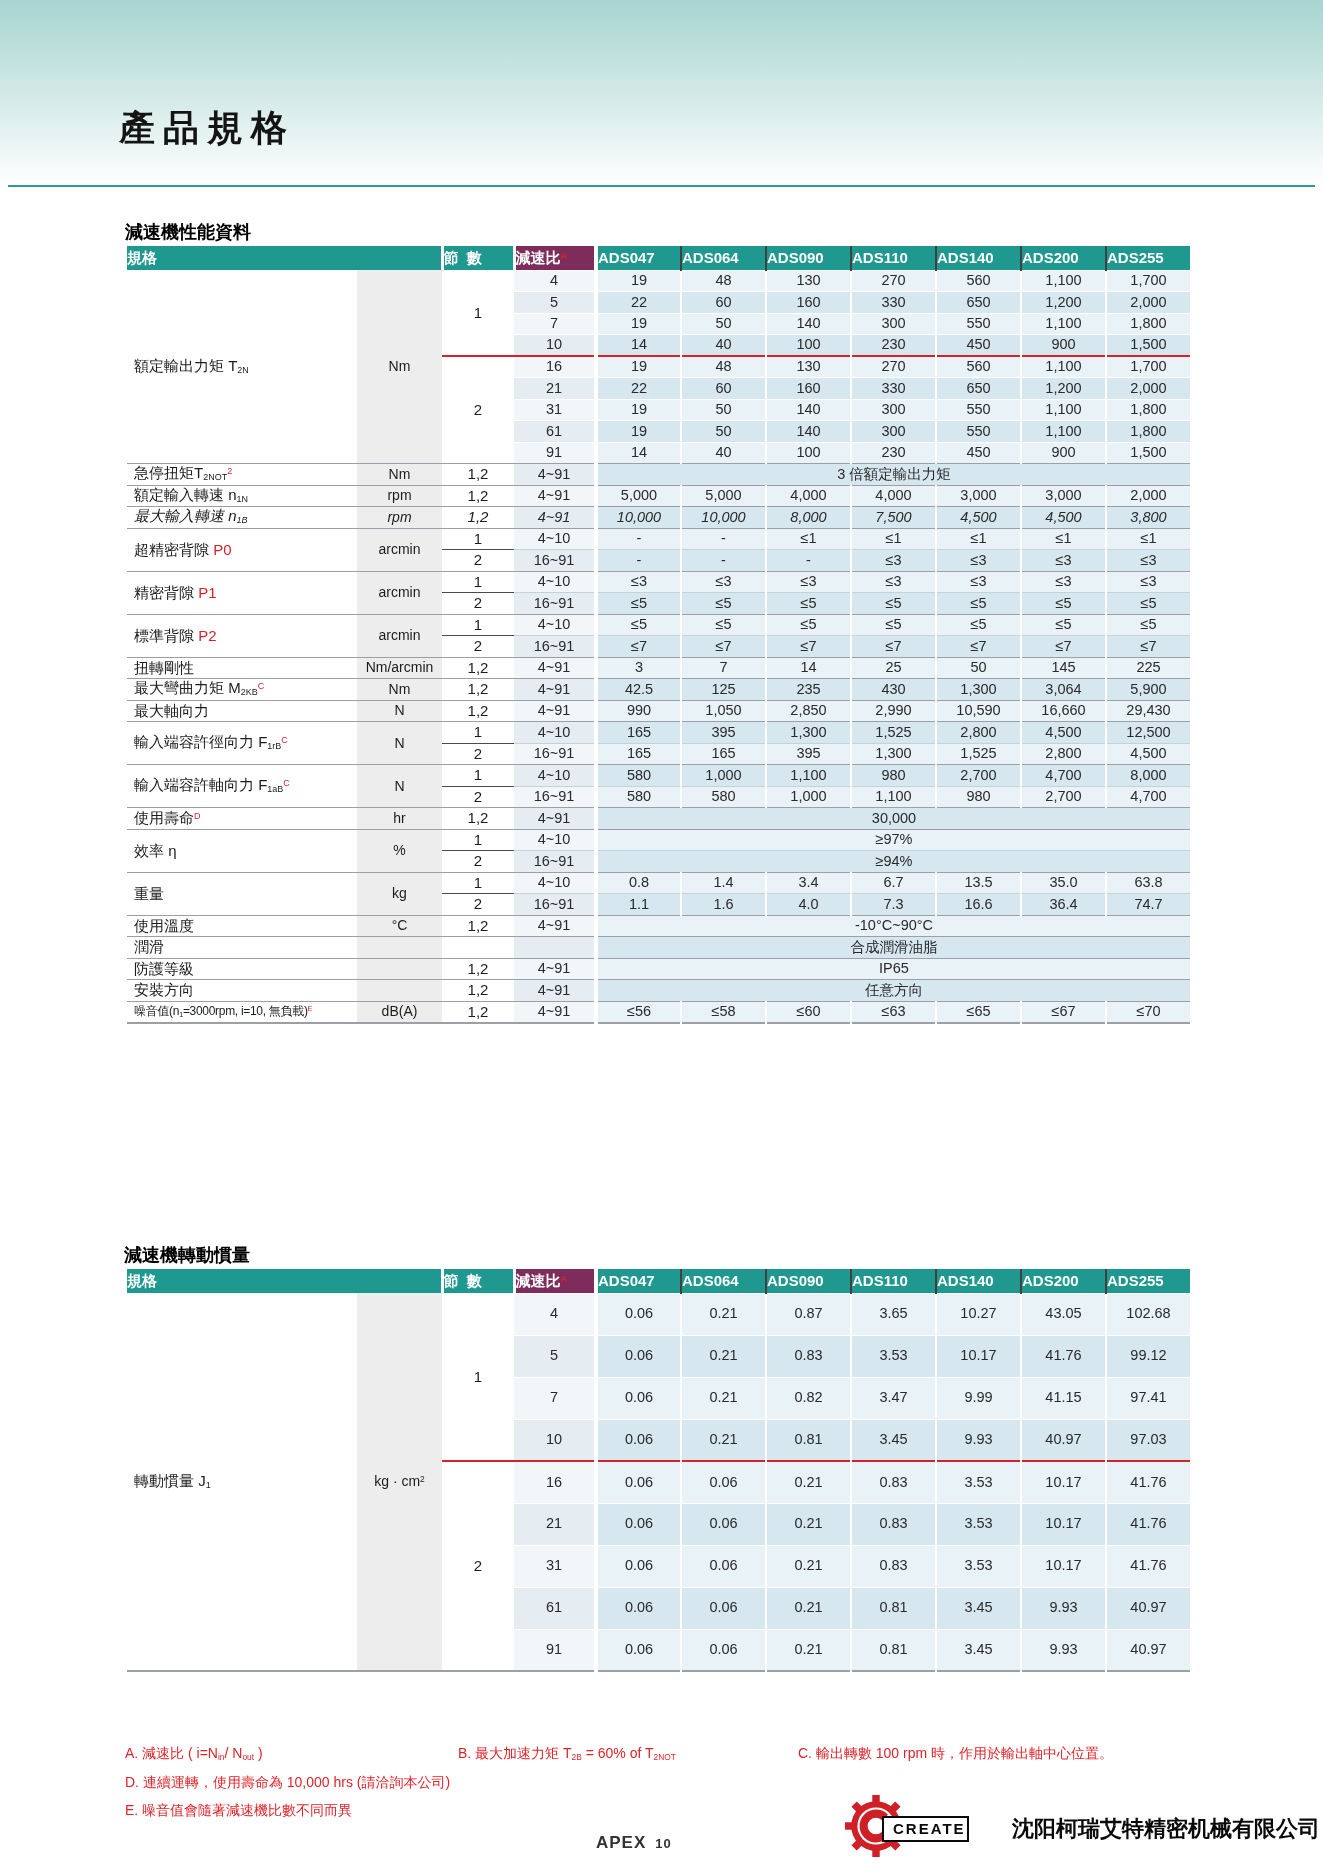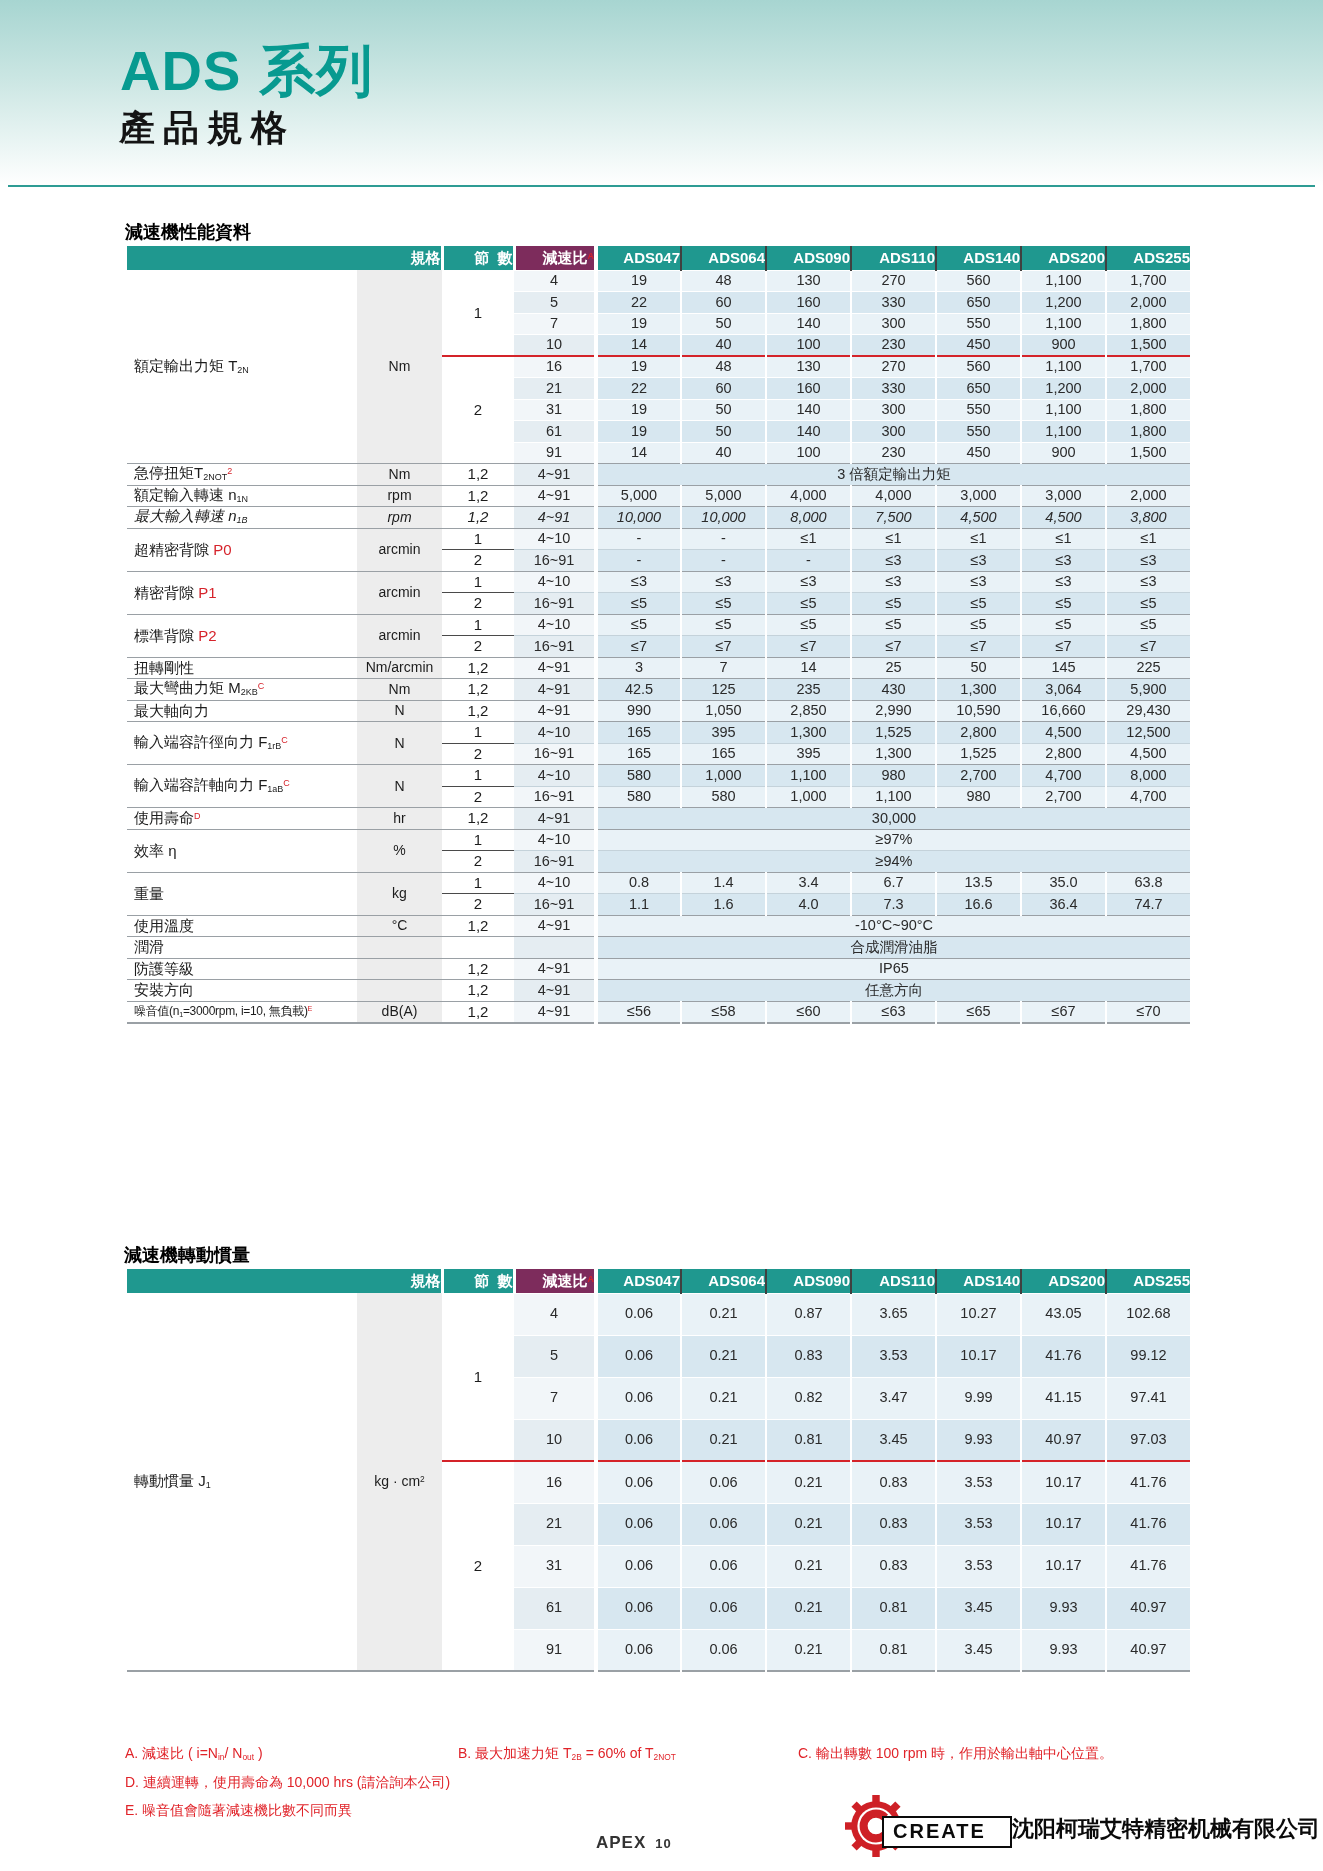--- a/index.html
+++ b/index.html
@@ -19,21 +19,21 @@
   #sec1{left:125px;top:220px}
   #sec2{left:124px;top:1243px}
 
   .tmount{position:absolute}
   #t1-mount{left:127px;top:246px}
   #t2-mount{left:127px;top:1269px}
 
   table.spec-table{border-collapse:collapse;table-layout:fixed;width:1063px;border-bottom:2px solid #9aa0a5}
   .spec-table th,.spec-table td{vertical-align:middle;line-height:1.05;overflow:hidden}
 
-  th.h{background:#1f988f;color:#fff;font-size:15px;font-weight:bold;text-align:right;height:24px;white-space:pre}
+  th.h{background:#1f988f;color:#fff;font-size:15px;font-weight:bold;text-align:left;height:24px;white-space:pre}
   th.h-ratio{background:#7d2c5c;border-left:3px solid #fff}
   th.h-stage{border-left:3px solid #fff}
   th.h-model{border-left:2px solid #404040}
   th.h-model.first-col{border-left:4px solid #fff}
 
   td.spec{background:#fff;text-align:left;padding-left:7px;font-size:15px;color:#1c1c1c}
   td.spec-small{font-size:12px;letter-spacing:-0.3px}
   td.unit{background:#ededed;text-align:center;font-size:14px;color:#1c1c1c}
   td.stage{background:#fff;text-align:center;font-size:15px;color:#1c1c1c}
   td.ratio{text-align:center;font-size:14.5px;color:#2a2a2a;border-top:1px solid #fff}
@@ -58,32 +58,29 @@
   #fn-b{left:458px;top:1745px}
   #fn-c{left:798px;top:1745px}
   #fn-d{left:125px;top:1774px}
   #fn-e{left:125px;top:1802px}
 
   .apex{position:absolute;left:596px;top:1833px;font-weight:bold;color:#333;font-size:17px;letter-spacing:1px}
   .apex .pageno{font-size:13px;margin-left:9px}
 
   .gear{position:absolute;left:845px;top:1795px}
   .create-box{position:absolute;left:882px;top:1816px;background:#fff;border:2px solid #0a0a0a;
-              padding:2px 24px 3px 9px;font-size:20px;font-weight:bold;letter-spacing:2px;color:#0a0a0a}
+              padding:2px 1px 3px 9px;font-size:15px;font-weight:bold;letter-spacing:2px;color:#0a0a0a}
   .company{position:absolute;left:1012px;top:1814px;font-size:22px;font-weight:bold;color:#0a0a0a;white-space:nowrap}
 </style>
 </head>
 <body>
 
 <div class="page">
 
   <div class="hero"></div>
-  <div class="series-title">
-    <span>ADS</span><span class="series-suffix">系列</span>
-  </div>
   <div class="subtitle">產品規格</div>
   <div class="hero-rule"></div>
 
   <div class="section-title" id="sec1">減速機性能資料</div>
   <div class="tmount" id="t1-mount">
       <table class="spec-table">
         <colgroup>
           <col style="width: 230px;">
           <col style="width: 85px;">
           <col style="width: 72px;">

